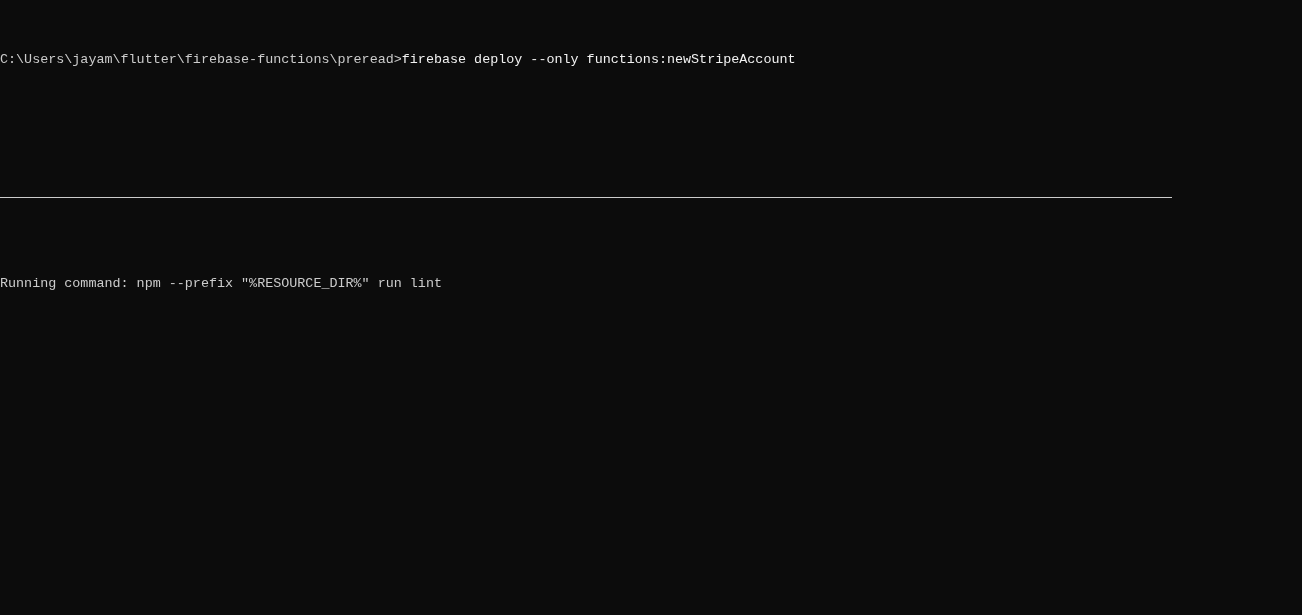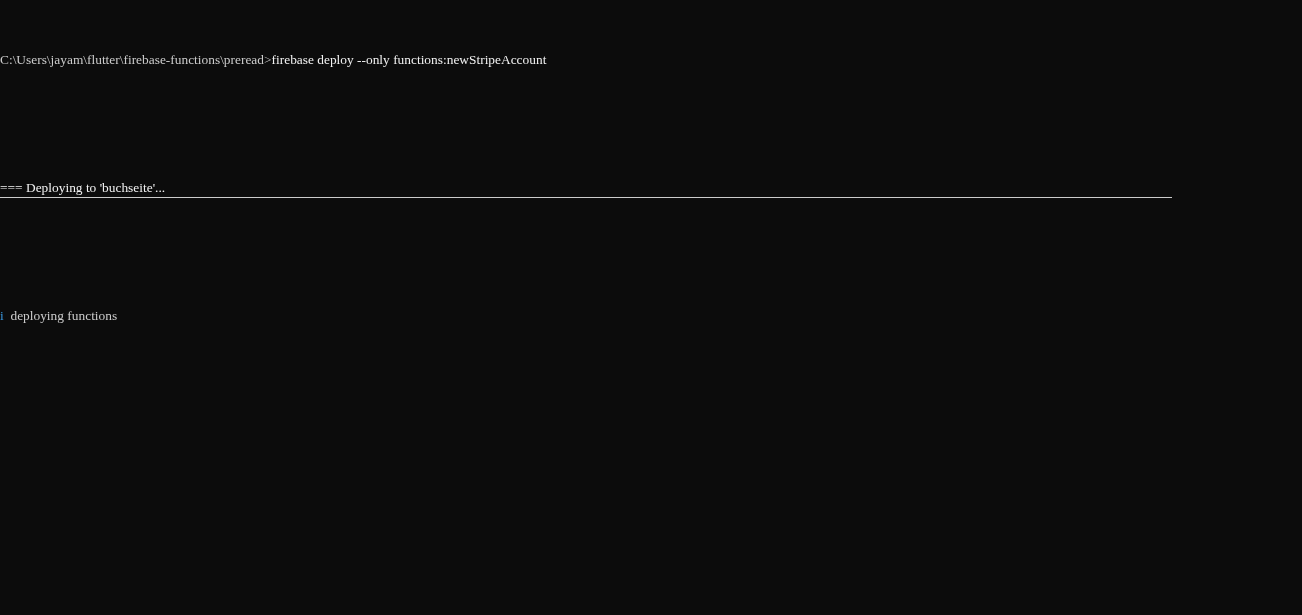--- a/index.html
+++ b/index.html
@@ -6,21 +6,21 @@
     margin: 0;
     padding: 0;
     background: #0c0c0c;
   }
   #terminal {
     position: relative;
     width: 1172px;
     height: 615px;
     background: #0c0c0c;
     overflow: hidden;
-    font-family: Liberation Serif, serif;
+    font-family: Liberation Mono, monospace;
     font-size: 13.4px;
     line-height: 16px;
     letter-spacing: 0px;
     color: #cccccc;
     -webkit-font-smoothing: antialiased;
   }
   #screen {
     position: absolute;
     left: 0;
     top: 4px;
@@ -47,26 +47,25 @@
 </head>
 <body>
 
 <div id="terminal">
   <div id="screen">
 
     <div class="row"><span class="c-white">C:\Users\jayam\flutter\firebase-functions\preread&gt;</span><span class="c-bwhite">firebase deploy --only functions:newStripeAccount</span></div>
 
     <div class="row"> </div>
 
-    <div class="row"><span class="c-bwhite">=== Deploying to 'buchseite'...</span></div>
 
     <div class="row"> </div>
 
-    <div class="row"><span class="c-cyan">i</span><span class="c-white">  deploying functions</span></div>
 
+    <div class="row"><span class="c-white">Running command: npm --prefix "%RESOURCE_DIR%" run lint</span></div>
 
     <div class="row"> </div>
 
 
 
     
     
 
     
 

